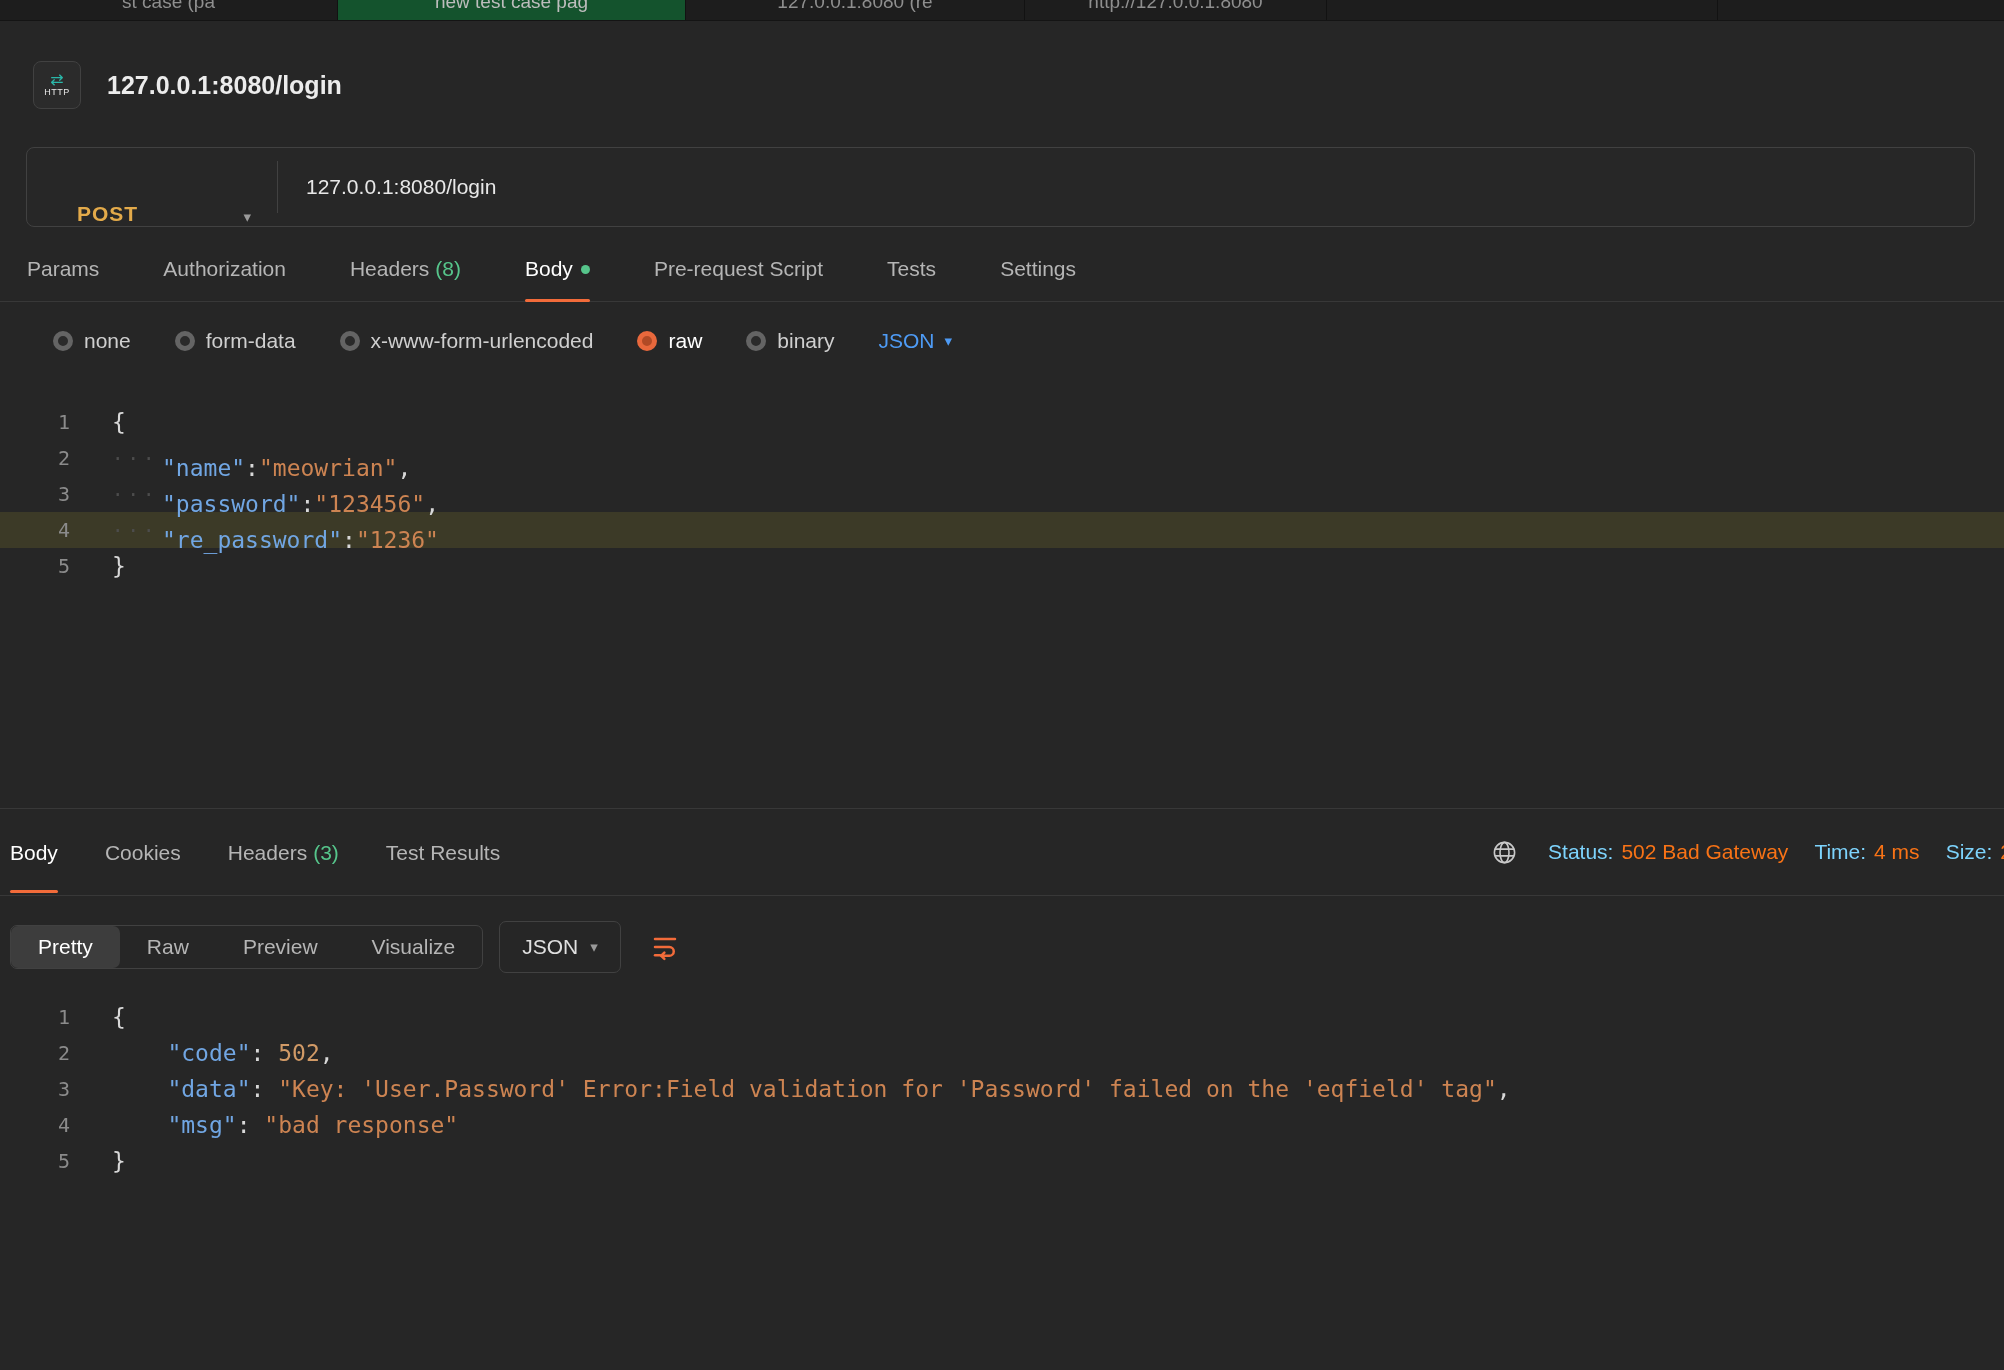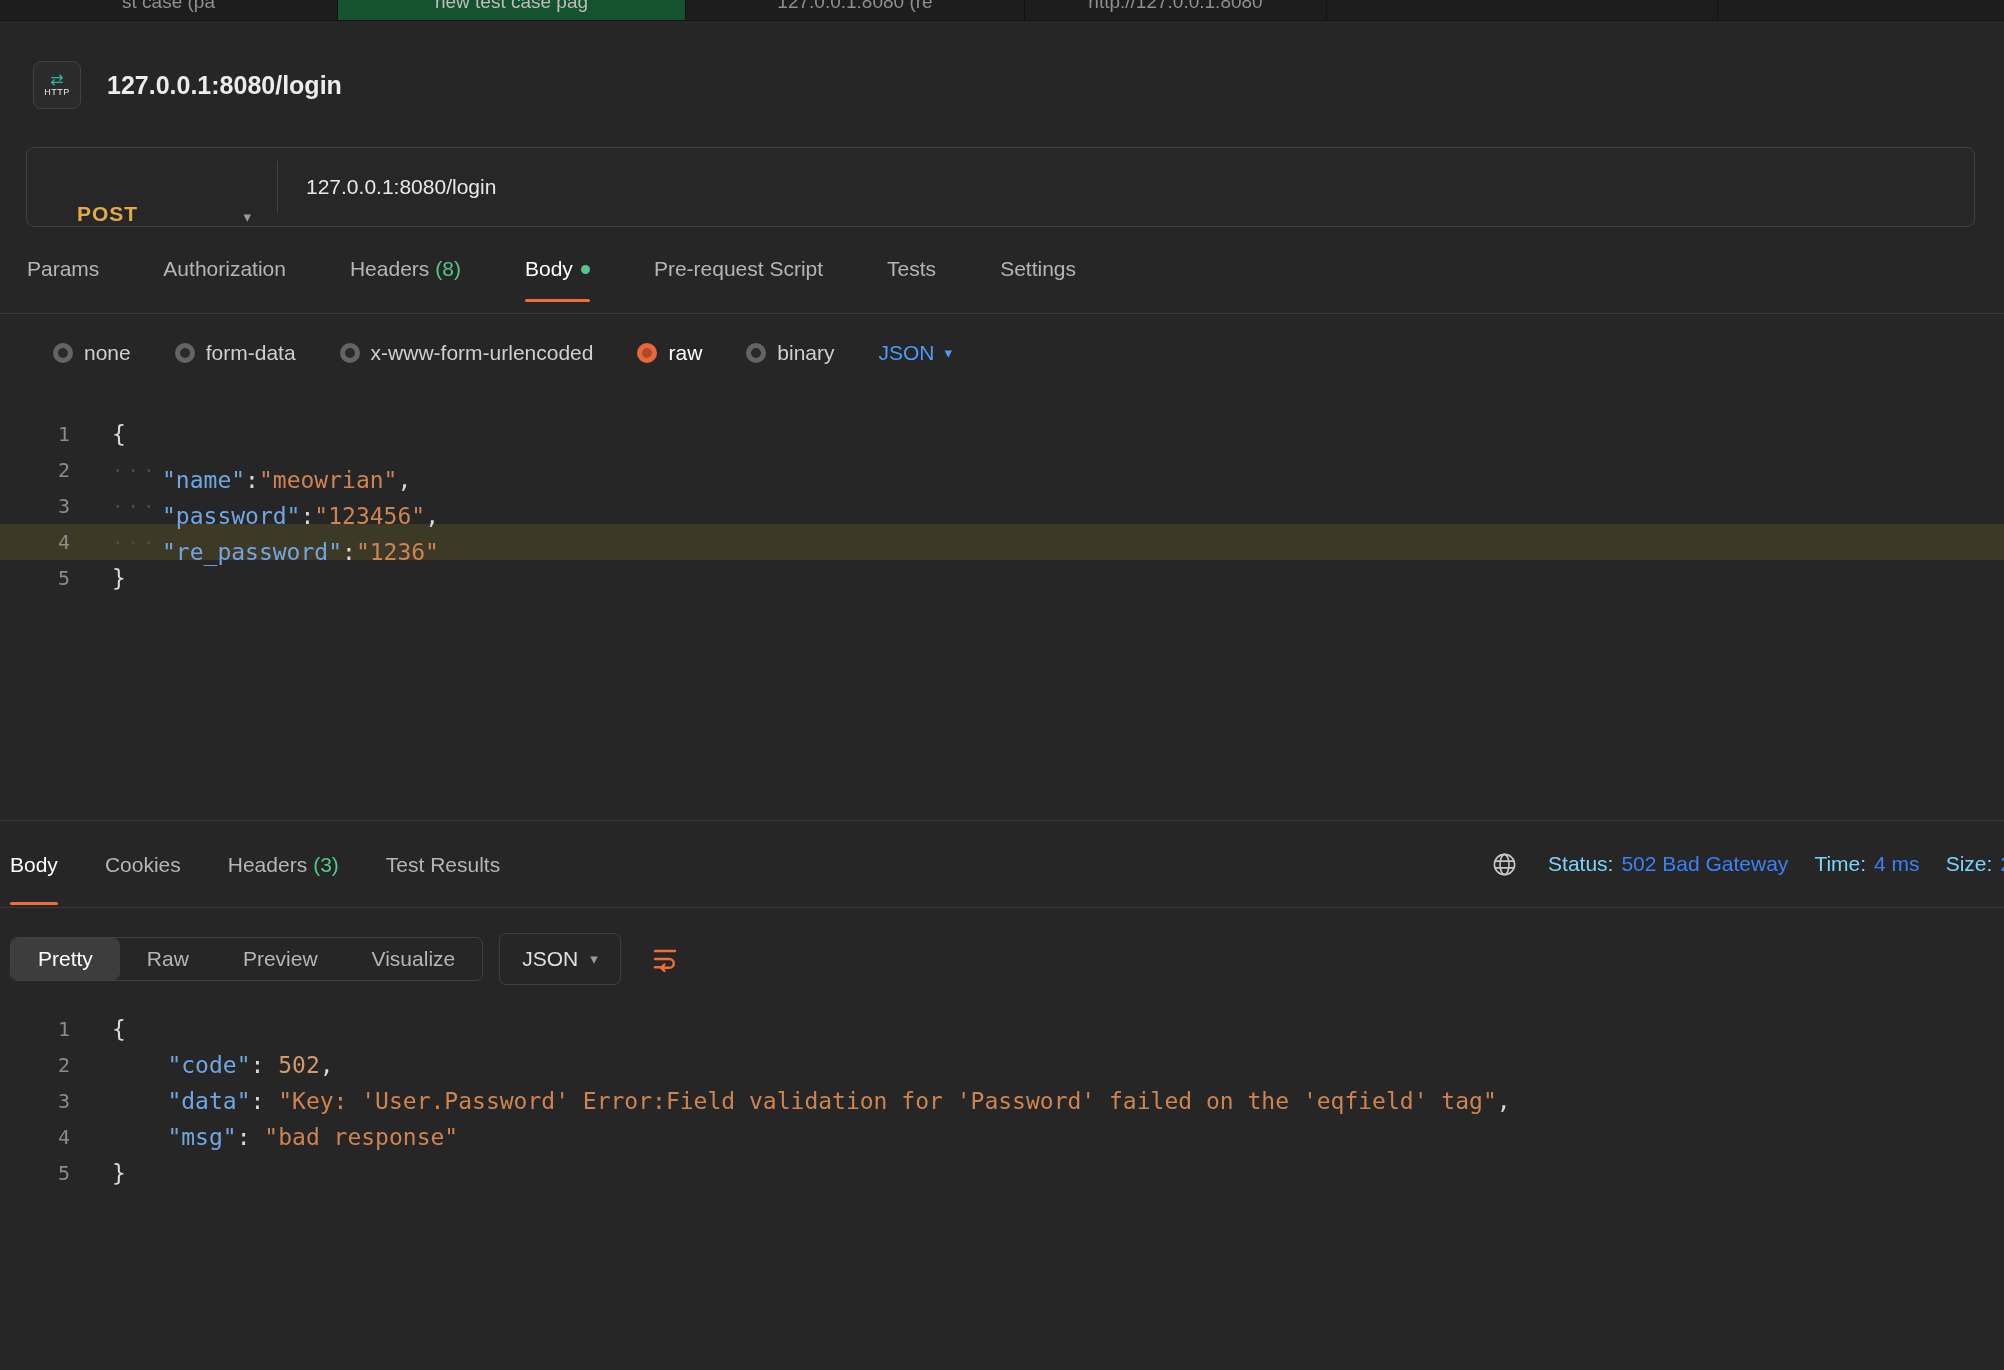--- a/index.html
+++ b/index.html
@@ -24,21 +24,21 @@
   
   .reqbar{margin:38px 29px 0 26px;height:78px;border:1px solid #414141;border-radius:8px;display:flex;align-items:center;background:#272727;}
   .method{width:250px;height:100%;display:flex;align-items:flex-end;justify-content:space-between;
     padding:0 26px 0 50px;box-sizing:border-box;cursor:pointer;}
   .method .m{color:#e3aa4a;font-weight:bold;font-size:21px;letter-spacing:1px;}
   .chev{color:#9a9a9a;font-size:15px;}
   .chev.blue{color:#4e9bf5;}
   .vsep{width:1px;align-self:stretch;margin:13px 0;background:#414141;}
   .url{margin-left:28px;font-size:21px;color:#e8e8e8;}
   
-  .reqtabs{display:flex;gap:64px;padding:8px 0 12px 27px;margin-top:22px;border-bottom:1px solid #383838;}
+  .reqtabs{display:flex;gap:64px;padding:8px 0 0 27px;margin-top:22px;border-bottom:1px solid #383838;}
   .rtab{font-size:21px;color:#b5b5b5;padding:0 0 20px;position:relative;cursor:pointer;white-space:nowrap;}
   .rtab.active{color:#ffffff;}
   .rtab.active::after{content:"";position:absolute;left:0;right:0;bottom:-1px;height:3px;background:#f26b3a;border-radius:3px;}
   .cnt{color:#56c58b;margin-left:6px;}
   .dot{display:inline-block;width:9px;height:9px;border-radius:50%;background:#56c58b;margin-left:8px;vertical-align:2px;}
   
   .modes{display:flex;align-items:center;gap:44px;margin:26px 12px 0 53px;height:26px;}
   .mode{display:flex;align-items:center;gap:11px;font-size:21px;color:#cfcfcf;cursor:pointer;white-space:nowrap;}
   .radio{width:10px;height:10px;border-radius:50%;border:5px solid #646464;background:#2a2a2a;flex:none;}
   .radio.sel{border-color:#e8683c;background:#b04a26;}
@@ -54,21 +54,21 @@
   .g{display:inline-block;width:50px;letter-spacing:4px;font-size:19px;color:#4d4d4d;overflow:hidden;vertical-align:baseline;}
   .k{color:#71a6e3;} .s{color:#cd8452;} .n{color:#d19a66;} .p{color:#d8d8d8;}
   
   .resp-head{display:flex;align-items:center;padding:0 0 0 10px;border-bottom:1px solid #383838;height:87px;box-sizing:border-box;overflow:hidden;}
   .resp-tabs{display:flex;gap:47px;align-self:stretch;align-items:center;}
   .resp-tabs .rtab{padding:30px 0 28px;}
   .resp-tabs .rtab.active::after{bottom:0;}
   .metrics{margin-left:auto;display:flex;align-items:center;gap:26px;white-space:nowrap;margin-right:-8px;}
   .metric{display:flex;align-items:center;gap:8px;font-size:21px;}
   .mlabel{color:#7dd3fc;}
-  .mval{color:#3b82f6;}
+  .mval{color:#f97316;}
   .globe{display:flex;align-items:center;margin-right:4px;cursor:pointer;}
   
   .resp-toolbar{display:flex;align-items:center;margin:25px 0 0 10px;height:52px;}
   .segmented{display:flex;border:1px solid #414141;border-radius:7px;height:44px;box-sizing:border-box;align-items:stretch;}
   .seg{display:flex;align-items:center;padding:0 27px;color:#b5b5b5;font-size:21px;cursor:pointer;}
   .seg.active{background:#3d3d3d;color:#ffffff;border-radius:7px;}
   .fmt{display:flex;align-items:center;gap:12px;border:1px solid #414141;border-radius:7px;height:52px;box-sizing:border-box;
     padding:0 22px;color:#e0e0e0;font-size:21px;margin-left:16px;cursor:pointer;}
   .wrapbtn{margin-left:18px;width:52px;height:52px;display:flex;align-items:center;justify-content:center;cursor:pointer;border-radius:6px;}
   

